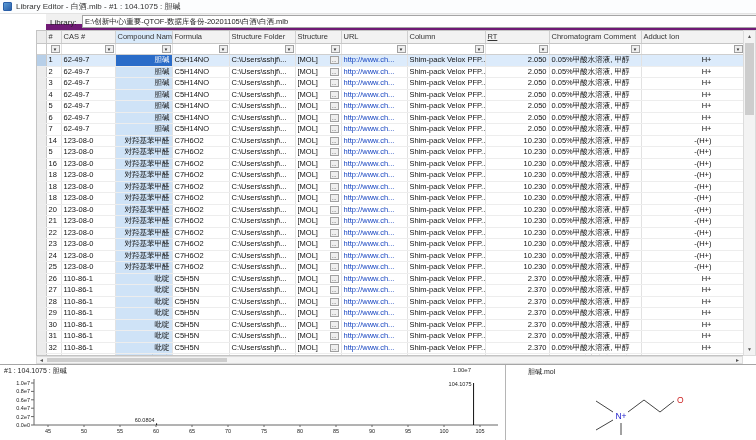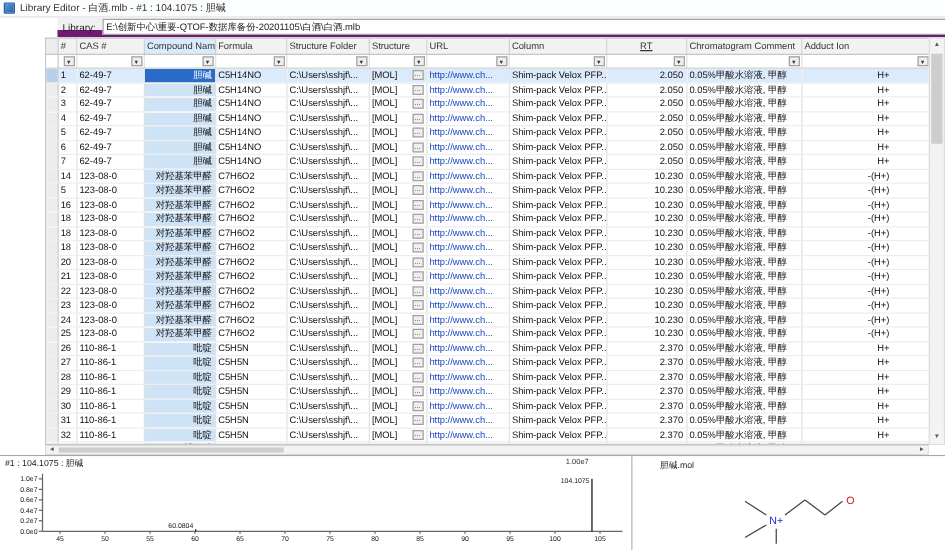--- a/index.html
+++ b/index.html
@@ -18,21 +18,21 @@
 
   
   #table-zone{position:absolute;left:36px;top:30px;width:720px;height:334px;background:#fff;}
   #grid-clip{position:absolute;left:0;top:0;width:707px;height:326px;overflow:hidden;border:1px solid #c4c4c4;border-right:none;background:#fff;}
   table{border-collapse:collapse;table-layout:fixed;width:707px;}
   col.w-gutter{width:9px;}col.w-num{width:15px;}col.w-cas{width:54px;}col.w-name{width:57px;}
   col.w-formula{width:57px;}col.w-folder{width:66px;}col.w-structure{width:46px;}col.w-url{width:66px;}
   col.w-col{width:78px;}col.w-rt{width:64px;}col.w-comment{width:92px;}col.w-adduct{width:103px;}
   td,th{overflow:hidden;white-space:nowrap;font-size:7.5px;font-weight:normal;padding:0 2px;height:10.5px;line-height:10.5px;text-align:left;color:#111;border-right:1px solid #e2e2e2;border-bottom:1px solid #ededed;}
   thead th{background:#f2f2f2;height:12px;line-height:12px;color:#333;border-right:1px solid #d0d0d0;border-bottom:1px solid #c6c6c6;}
-  thead th.right{text-align:center;text-decoration:underline;}
+  thead th.right{text-align:left;text-decoration:underline;}
   thead th.selcol-head{background:#d9eafa;}
   .filter-row td{height:10px;line-height:10px;background:#fff;padding:0 1px;text-align:right;border-bottom:1px solid #cfcfcf;}
   .filterbtn{display:inline-block;width:9px;height:8px;line-height:8px;font-size:4.5px;text-align:center;border:1px solid #a0a0a0;background:#efefef;color:#333;vertical-align:middle;cursor:default;}
   .c-gutter{background:#ececec;border-right:1px solid #c9c9c9;}
   .c-rt{text-align:right;}
   .c-adduct{text-align:right;padding-right:32px;}
   .c-url{color:#1745c0;}
   .c-name{background:#cfe3f7;text-align:right;}
   .current td{background:#dcebfb;}
   .current .c-gutter{background:#b7cfe8;}

